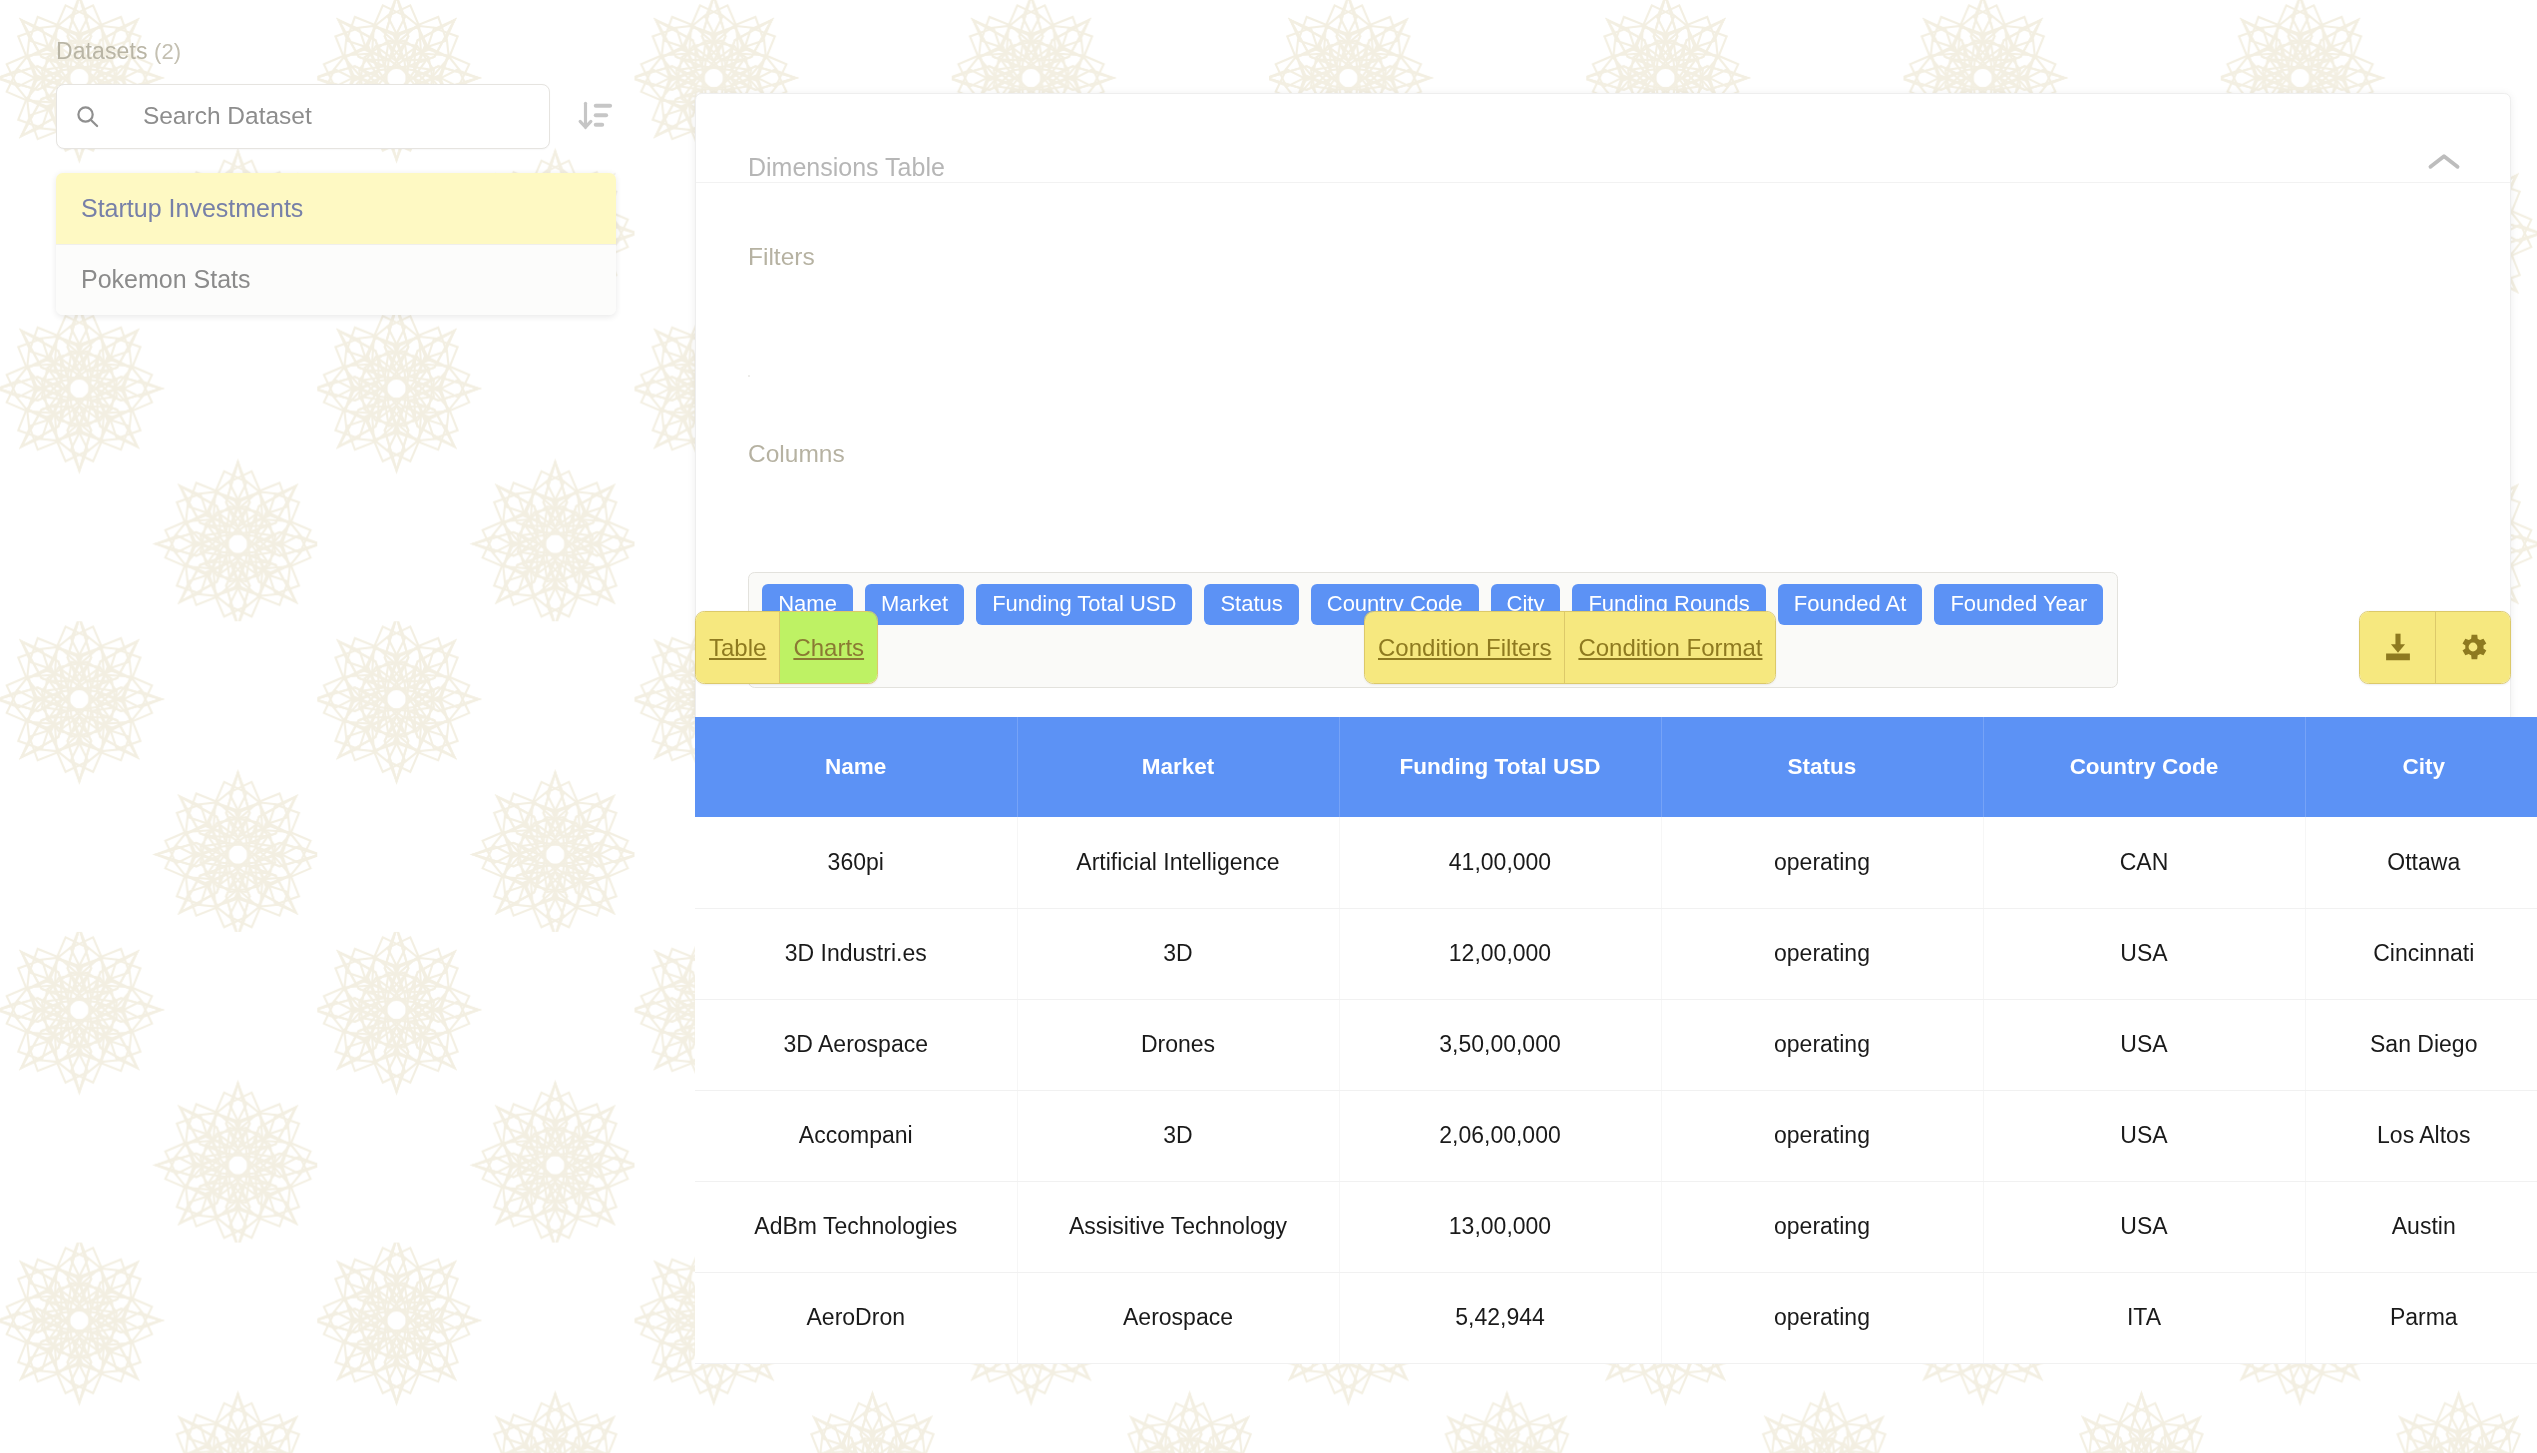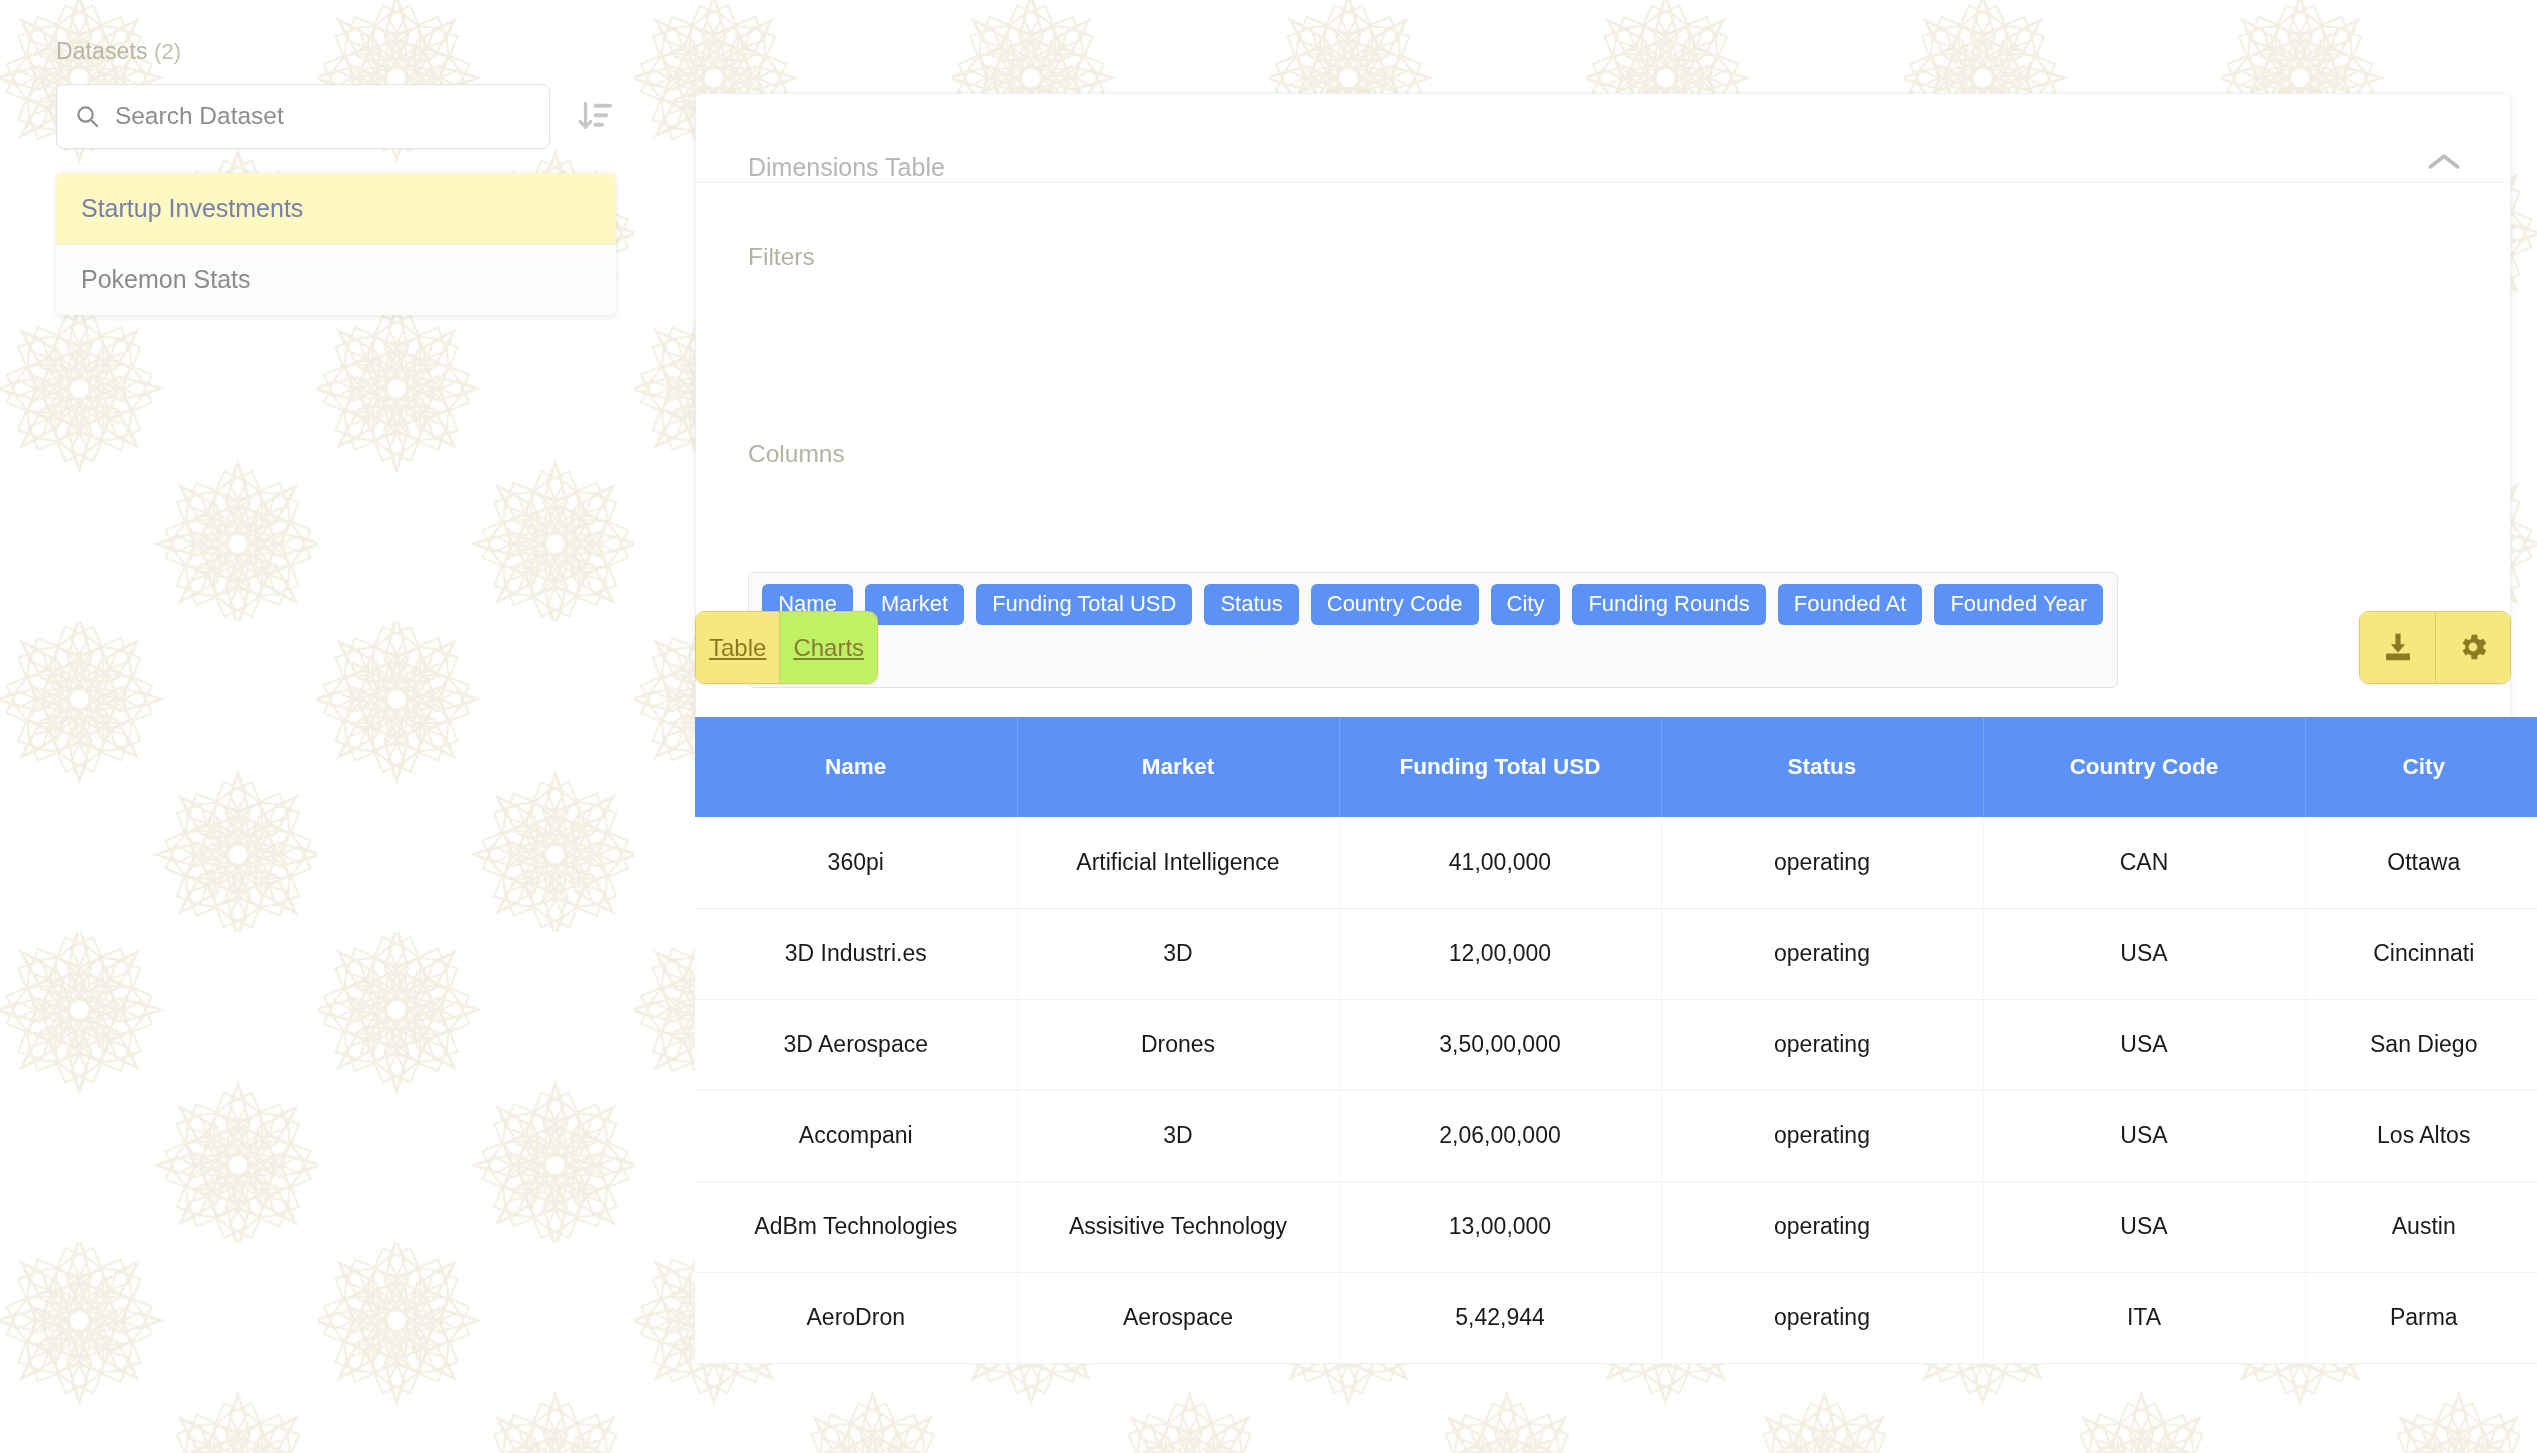--- a/index.html
+++ b/index.html
@@ -64,20 +64,21 @@
   .search-box {
     flex: 0 0 494px;
     height: 65px;
     background: #ffffff;
     border: 1.3px solid #e6e4e0;
     border-radius: 8px;
     display: flex;
     align-items: center;
     padding: 0 17px;
     box-shadow: 0 0.7px 1.3px rgba(0,0,0,.03);
+    gap: 28px;
   }
   .search-box svg { display:block; }
   #search-input {
     flex: 1;
     border: none;
     outline: none;
     background: transparent;
     font-family: "Liberation Sans", sans-serif;
     font-size: 24.5px;
     color: #4a4a4a;
@@ -439,20 +440,24 @@
     </div>
   </div>
 
   <div id="toolbar">
 
     <div class="seg-group" id="view-toggle">
       <div class="seg-btn">Table</div>
       <div class="seg-btn inactive">Charts</div>
     </div>
 
+    <div class="seg-group" id="condition-group">
+      <div class="seg-btn">Condition Filters</div>
+      <div class="seg-btn">Condition Format</div>
+    </div>
 
     <div class="seg-group" id="action-group">
       <div class="icon-btn">
         <span>
           <svg width="34" height="34" viewBox="0 0 24 24" fill="#8e7a20">
             <rect x="10.2" y="2.6" width="3.6" height="8.4"></rect>
             <polygon points="7,10 17,10 12,16"></polygon>
             <path d="M3.6 16.6h16.8v4.8H3.6z"></path>
           </svg>
         </span>

